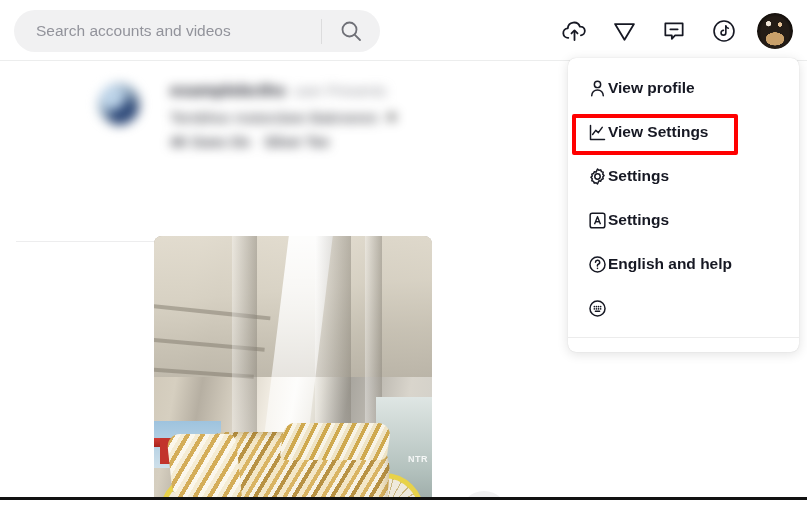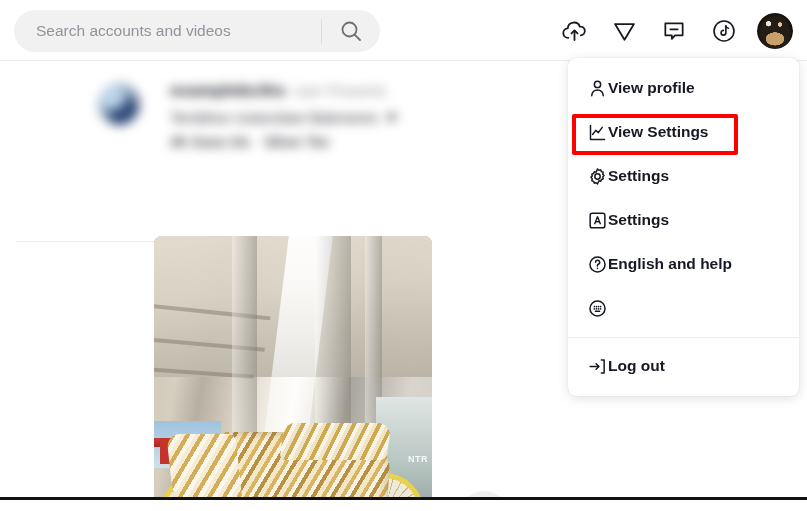--- a/index.html
+++ b/index.html
@@ -568,27 +568,17 @@
           <circle cx="12" cy="12" r="8.6"></circle>
           <path d="M8.4 9.9h.02M10.8 9.9h.02M13.2 9.9h.02M15.6 9.9h.02
                    M8.4 12.5h.02M10.8 12.5h.02M13.2 12.5h.02M15.6 12.5h.02" stroke-width="1.9"></path>
           <path d="M9.6 15.1h4.8" stroke-width="1.7"></path>
         </svg>
       </span>
     </button>
 
     <div class="menu-sep"></div>
 
-    <button class="menu-item">
-      <span class="mi-icon">
-        <svg width="21" height="21" viewBox="0 0 24 24" fill="none" stroke="#161823" stroke-width="1.7" stroke-linecap="round" stroke-linejoin="round">
-          <path d="M3.6 12h9.6"></path>
-          <path d="M10.4 8.8 13.6 12l-3.2 3.2"></path>
-          <path d="M16.4 4.6h3.2v14.8h-3.2"></path>
-        </svg>
-      </span>
-      <span>Log out</span>
-    </button>
   </div>
 
   <div class="highlight-box"></div>
 
 </div>
 
 </body></html>

